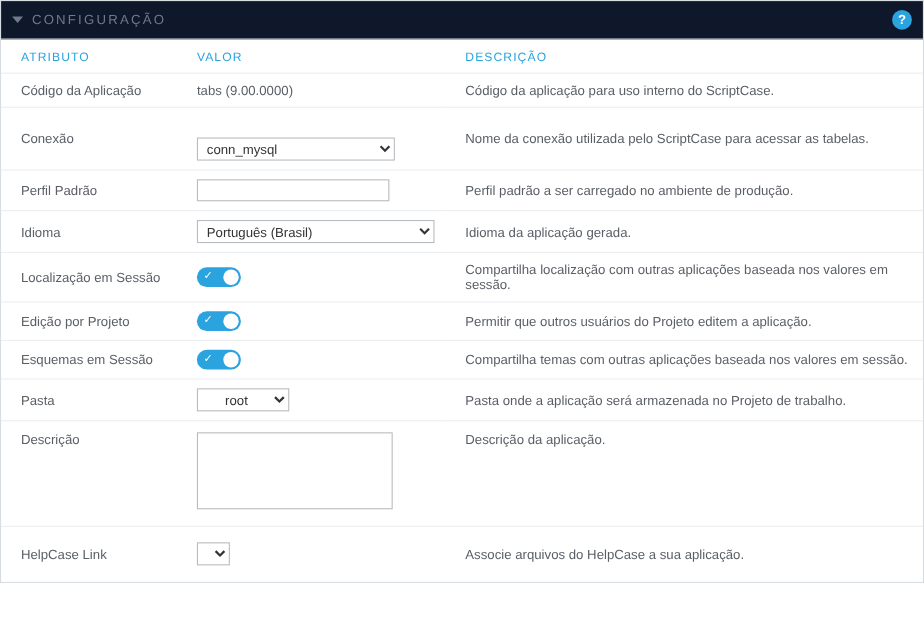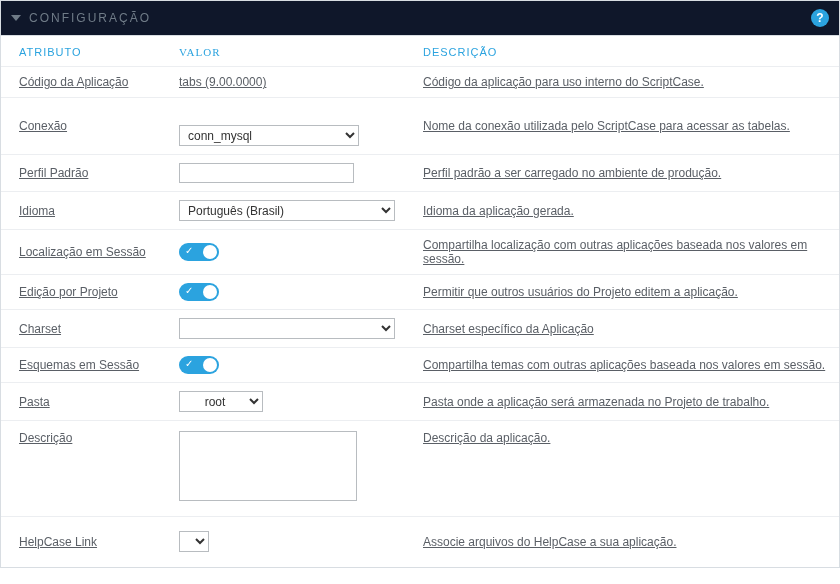--- a/index.html
+++ b/index.html
@@ -61,25 +61,24 @@
     letter-spacing: 1px;
     padding: 10px 10px 8px 18px;
     border-bottom: 1px solid #eceef1;
     text-transform: uppercase;
   }
   .table td {
     padding: 8px 10px 8px 18px;
     border-bottom: 1px solid #eceef1;
     vertical-align: middle;
     color: #5a5f66;
-    text-decoration: underline;
   }
   .table tr:last-child td { border-bottom: none; padding-top:14px; padding-bottom:15px; }
   .col-attr { width: 160px; }
-  .col-val { width: 215px; font-family: Liberation Serif, serif; }
+  .col-val { width: 215px; }
   .col-desc { }
   input[type=text], select, textarea {
     font-family: Arial, Helvetica, sans-serif;
     font-size: 12px;
     padding: 2px 4px;
     border: 1px solid #b8bcc0;
     background: #fff;
     color: #333;
   }
   input[type=text] { width: 175px; height: 20px; }
@@ -184,29 +183,20 @@
       <tr>
         <td>Edição por Projeto</td>
         <td>
           <div class="toggle on">
               <div class="knob"></div>
             </div>
         </td>
         <td>Permitir que outros usuários do Projeto editem a aplicação.</td>
       </tr>
       <tr>
-        <td>Charset</td>
-        <td>
-          <select class="med">
-            <option></option>
-          </select>
-        </td>
-        <td>Charset específico da Aplicação</td>
-      </tr>
-      <tr>
         <td>Esquemas em Sessão</td>
         <td>
           <div class="toggle on">
               <div class="knob"></div>
             </div>
         </td>
         <td>Compartilha temas com outras aplicações baseada nos valores em sessão.</td>
       </tr>
       <tr>
         <td>Pasta</td>

